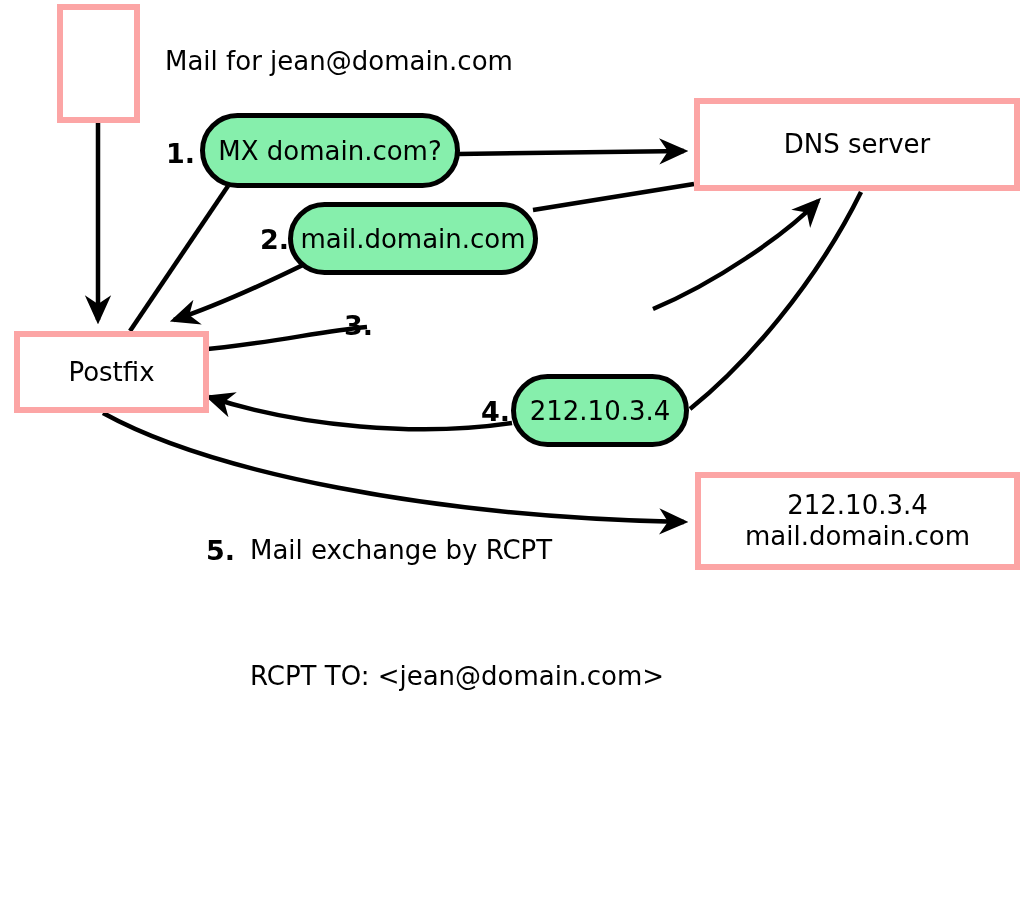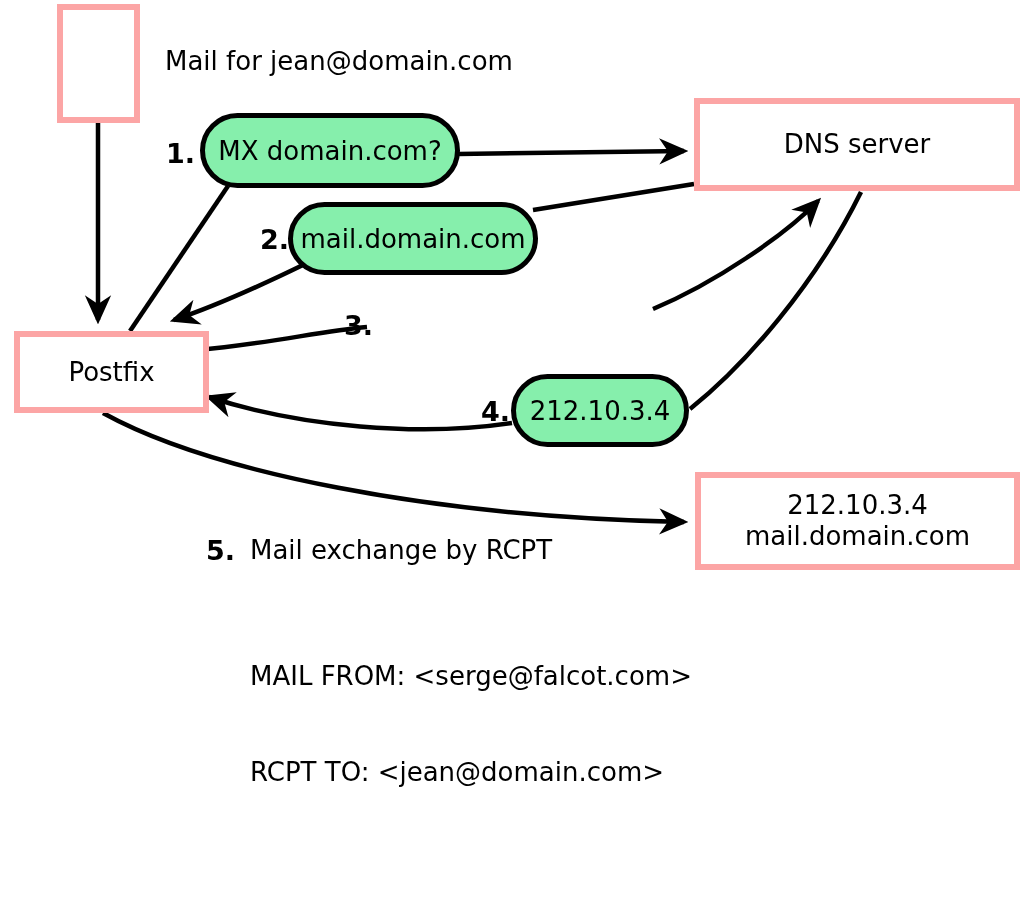--- a/index.html
+++ b/index.html
@@ -126,21 +126,20 @@
 
   <div class="node" style="left:695px; top:472px; width:325px; height:98px;">
     <span>212.10.3.4</span>
     <span>mail.domain.com</span>
   </div>
 
   <div class="stepnum" style="left:206px; top:535px;">5.</div>
   <div class="caption" style="left:250px; top:535px;">Mail exchange by RCPT</div>
 
   <div class="smtp-block">
-    <div class="smtp-line">MAIL FROM: &lt;serge@falcot.com&gt;</div>
     <div class="smtp-line">RCPT TO: &lt;jean@domain.com&gt;</div>
     
     
     
     
     
     
     
   </div>
 

